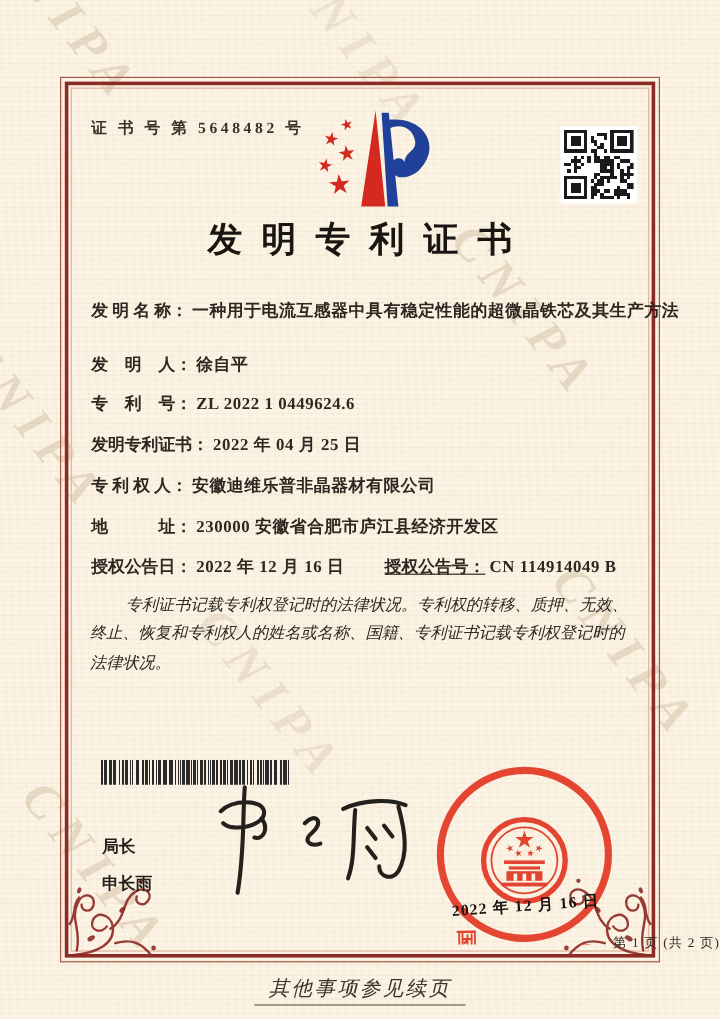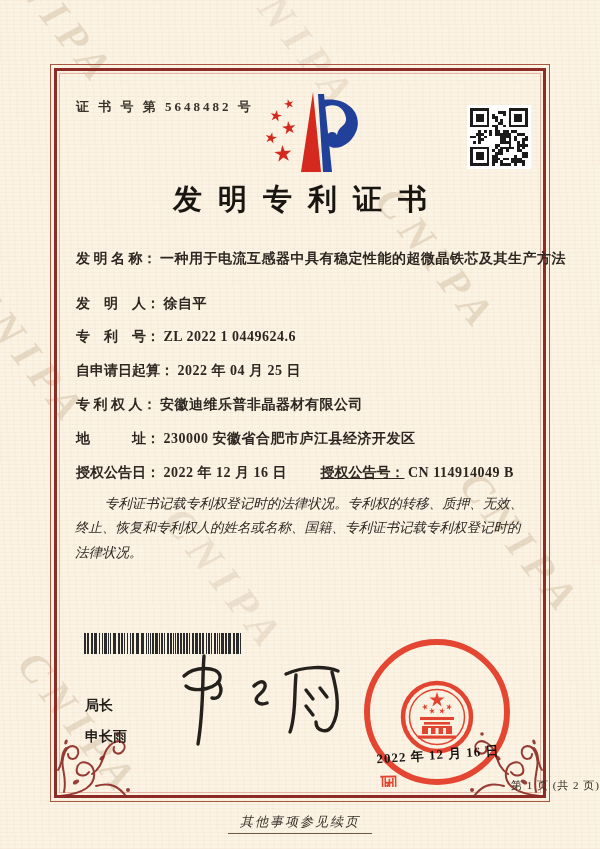--- a/index.html
+++ b/index.html
@@ -55,21 +55,21 @@
   .signature{position:absolute;left:166px;top:646px;width:192px;height:104px;}
   .signature svg{width:100%;height:100%;}
   
   .seal{position:absolute;left:362px;top:637px;width:150px;height:150px;}
   .seal-date{position:absolute;left:358px;top:746px;width:160px;text-align:center;
              font-size:13px;font-weight:bold;color:#15120f;letter-spacing:1px;transform:rotate(-4deg);}
   
   .page-num{position:absolute;left:0;right:0;top:778px;text-align:right;font-size:11px;
             color:#33291f;letter-spacing:1px;}
   .continuation{position:absolute;left:0;right:0;top:812px;text-align:center;}
-  .continuation span{display:inline-block;font-size:13px;font-style:italic;color:#3a332b;
+  .continuation span{display:inline-block;font-size:17px;font-style:italic;color:#3a332b;
             padding:0 12px 2px;border-bottom:1px solid #6b5c49;letter-spacing:2px;}
 </style>
 </head>
 <body>
 
 <div class="page">
 
   <div>
     <span class="wm">CNIPA</span>
     <span class="wm">CNIPA</span>
@@ -369,21 +369,21 @@
   </div>
   <div class="field-row r1">
     <span class="flabel">发 明 名 称：</span>
     <span class="fvalue">一种用于电流互感器中具有稳定性能的超微晶铁芯及其生产方法</span>
   </div>
   <div class="field-row r3">
     <span class="flabel">专　利　号：</span>
     <span class="fvalue">ZL 2022 1 0449624.6</span>
   </div>
   <div class="field-row r4">
-    <span class="flabel">自申请日起算：</span>
+    <span class="flabel">发明专利证书：</span>
     <span class="fvalue">2022 年 04 月 25 日</span>
   </div>
   <div class="field-row r5">
     <span class="flabel">专 利 权 人：</span>
     <span class="fvalue">安徽迪维乐普非晶器材有限公司</span>
   </div>
   <div class="field-row r6">
     <span class="flabel">地　　　址：</span>
     <span class="fvalue">230000 安徽省合肥市庐江县经济开发区</span>
   </div>

